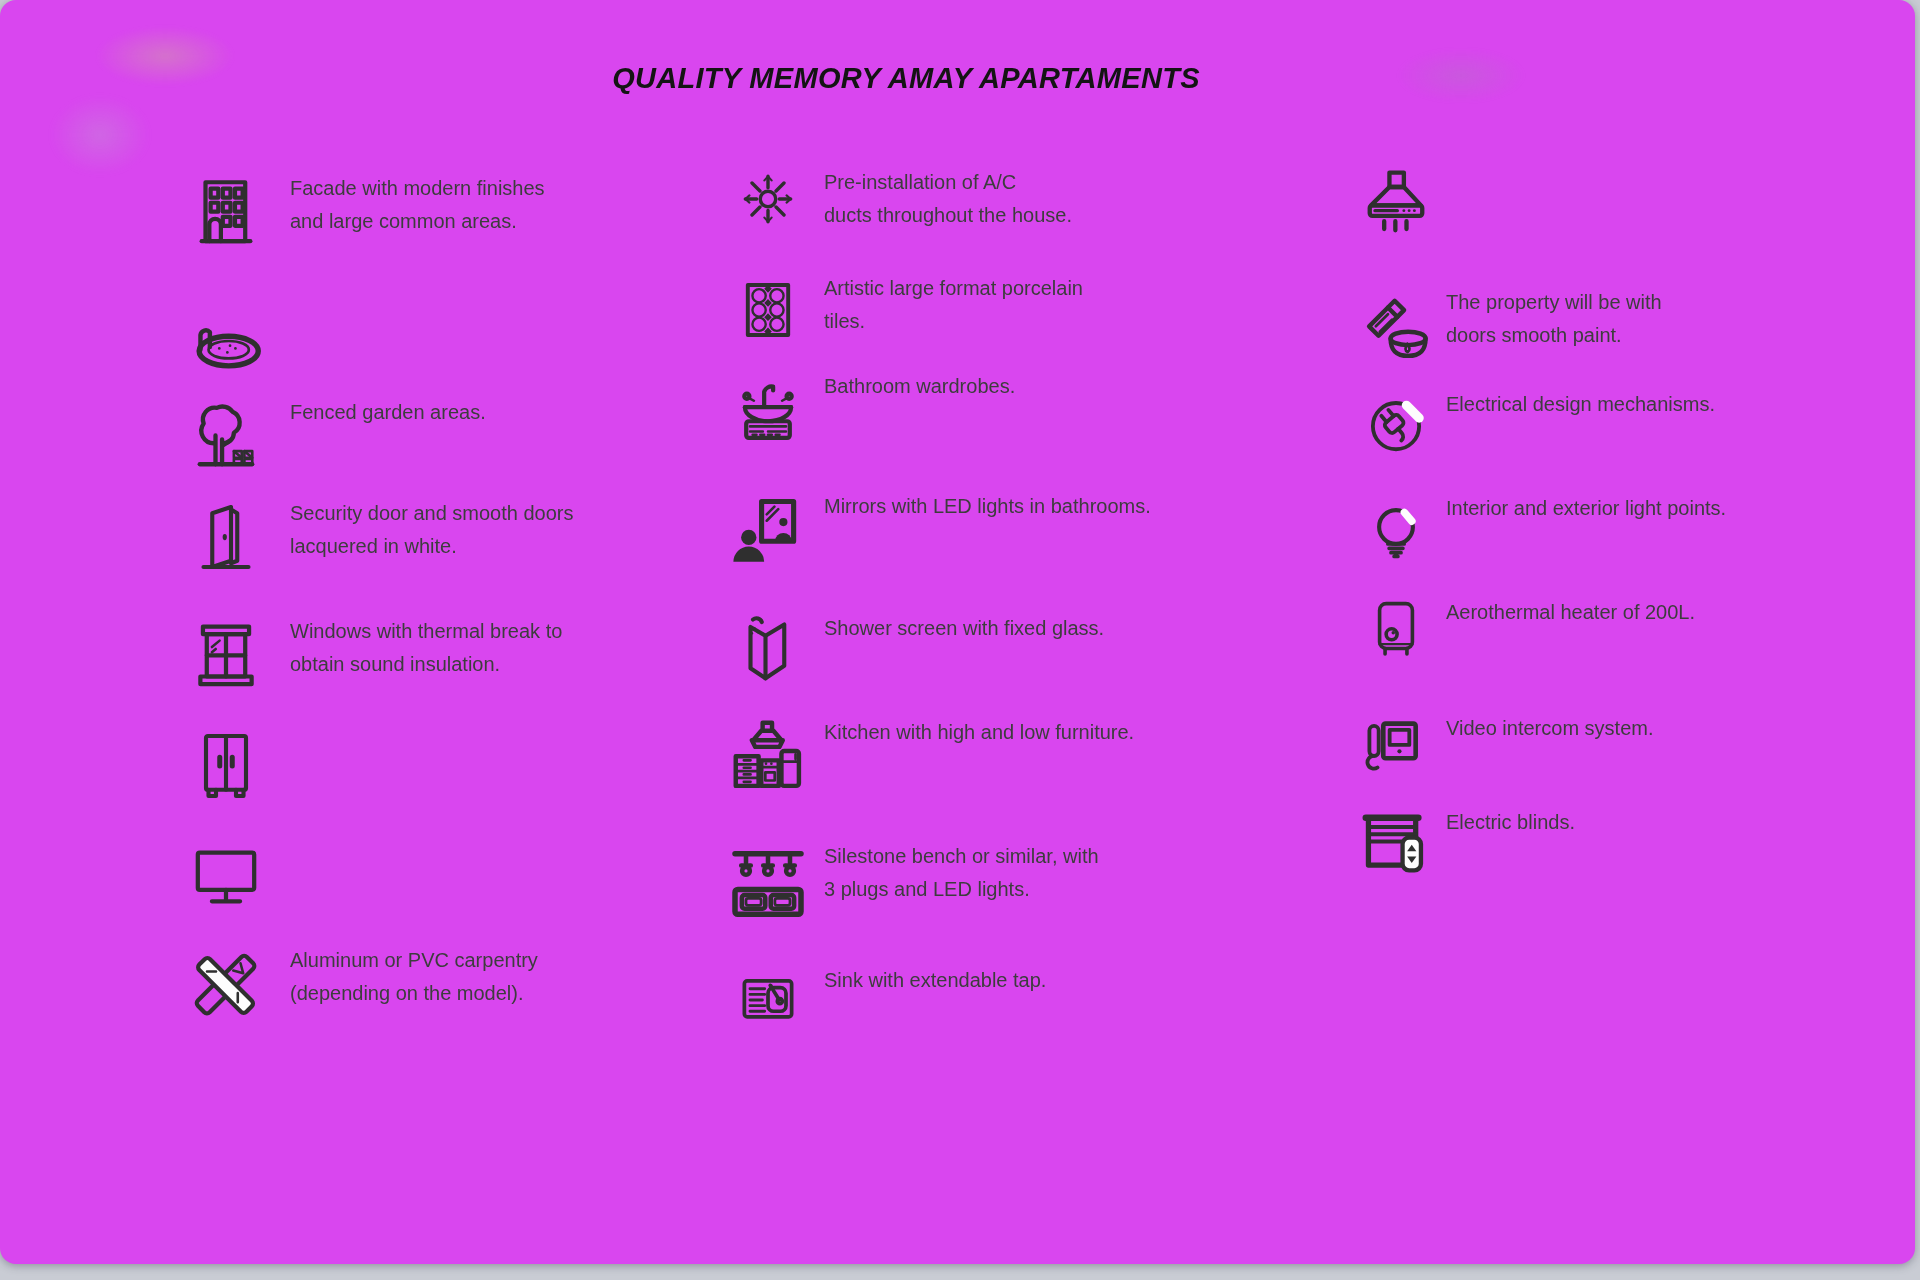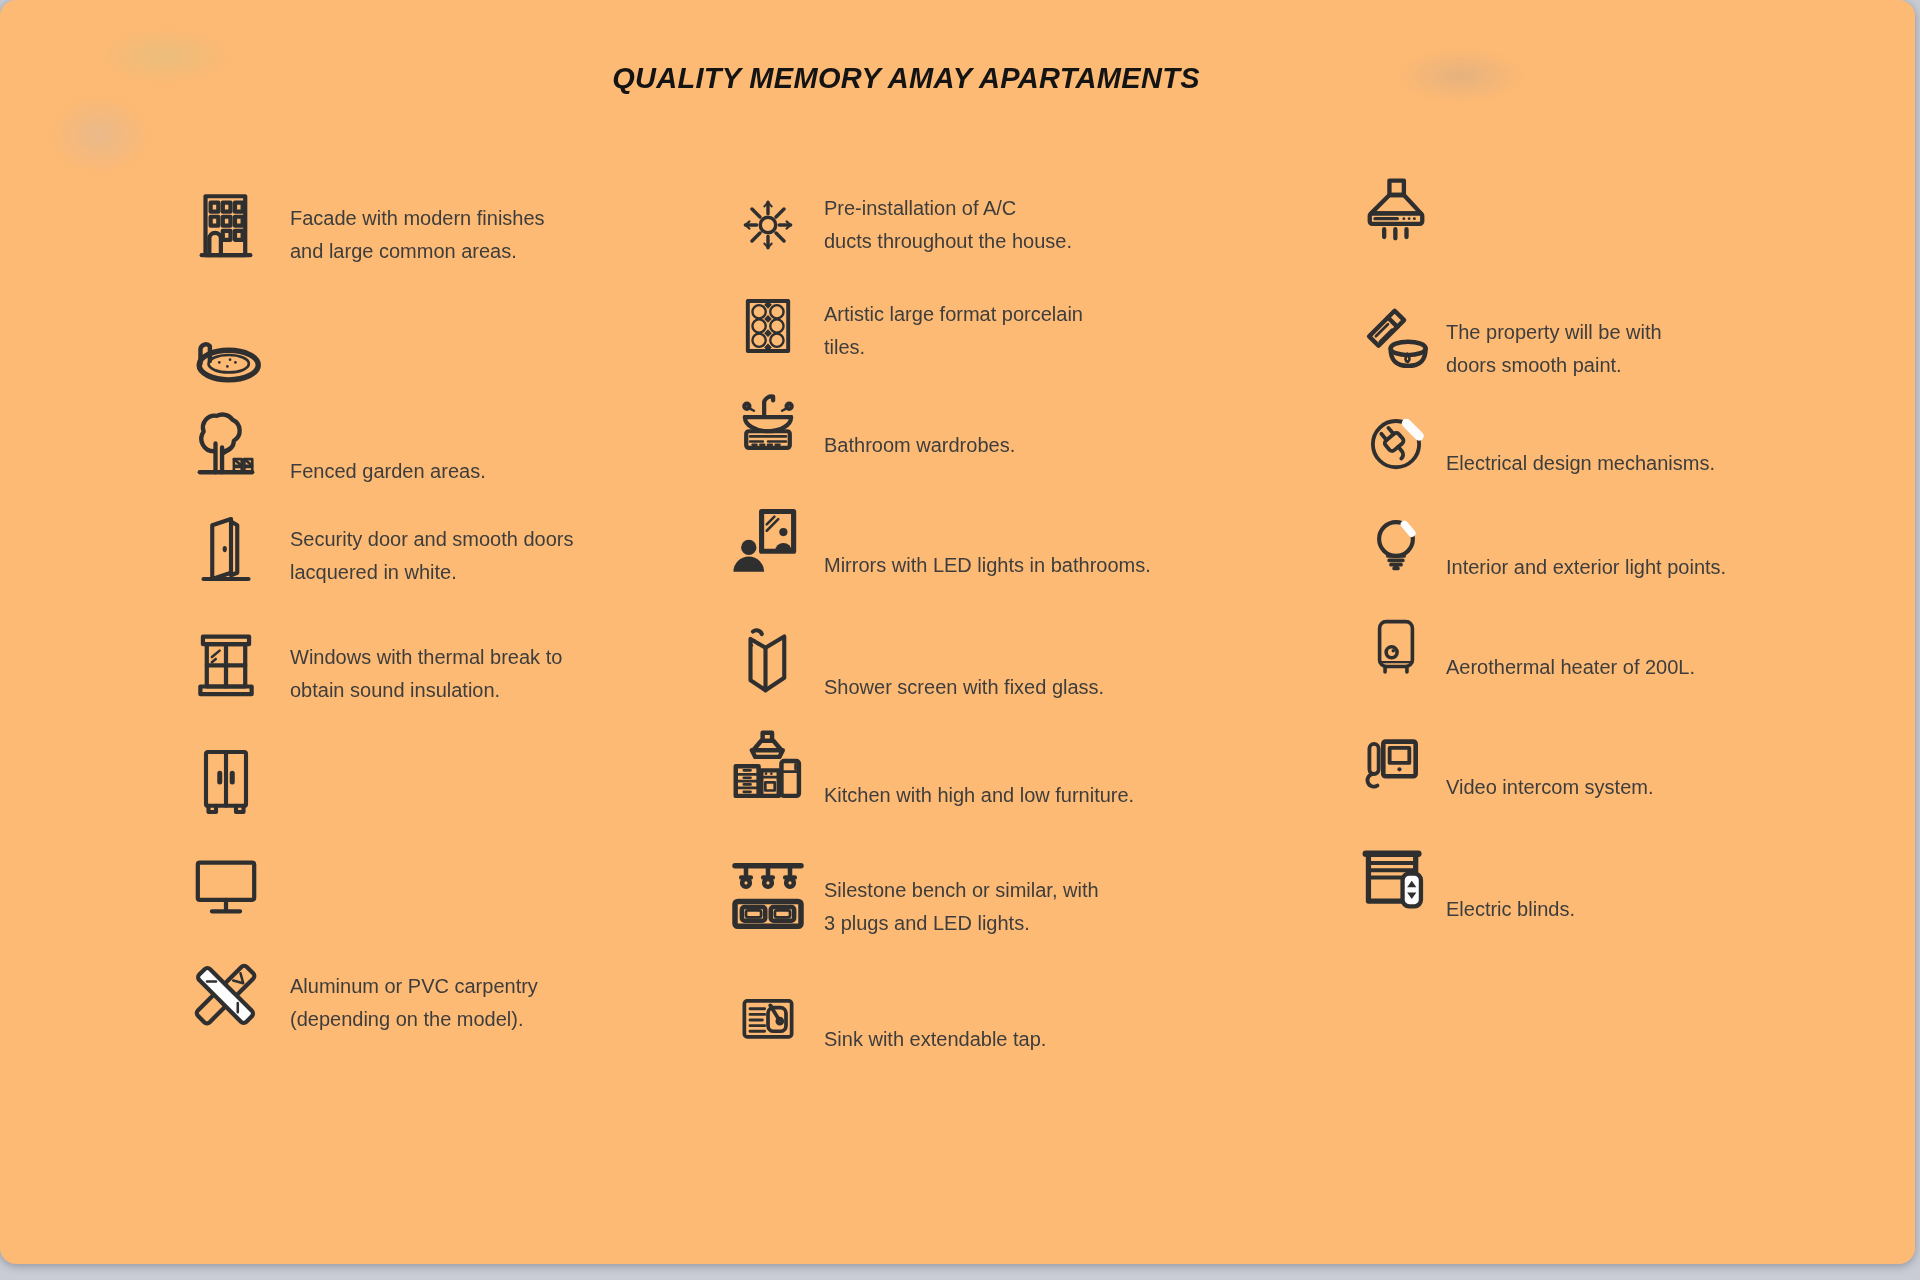--- a/index.html
+++ b/index.html
@@ -3,47 +3,47 @@
 <meta charset="utf-8">
 <style>
   html,body{margin:0;padding:0;}
   body{
     width:1920px;height:1280px;position:relative;overflow:hidden;
     background:#c9ccd4;
     font-family:"Liberation Sans", sans-serif;
   }
   .page{
     position:absolute;left:0;top:0;right:5px;bottom:16px;
-    background:#fdba74;border-radius:16px;
+    background:#d946ef;border-radius:16px;
     box-shadow:0 2px 8px rgba(40,40,60,.35);
     overflow:hidden;
   }
   .title{
     position:absolute;top:62px;left:0;width:1812px;text-align:center;
     font-size:29px;font-weight:700;font-style:italic;letter-spacing:.3px;
     color:#141414;
   }
-  .item{position:absolute;display:flex;align-items:flex-end;}
+  .item{position:absolute;display:flex;align-items:flex-start;}
   .icon-box{flex:0 0 auto;display:flex;justify-content:center;align-items:center;}
   .item-text{
     white-space:pre-line;font-size:20px;line-height:33px;color:#3d3d3d;
     padding-left:6px;
   }
   .col1 .item{left:168px;width:470px;}  .col1 .icon-box{width:116px;}
   .col2 .item{left:718px;width:490px;}  .col2 .icon-box{width:100px;}
   .col3 .item{left:1352px;width:520px;} .col3 .icon-box{width:88px;}
   .c1a{top:172px;height:96px}  .c1b{top:300px;height:100px} .c1c{top:396px;height:92px}
   .c1d{top:497px;height:92px}  .c1e{top:615px;height:92px}  .c1f{top:726px;height:96px}
   .c1g{top:836px;height:92px}  .c1h{top:944px;height:92px}
   .c2a{top:166px;height:92px}  .c2b{top:272px;height:92px}  .c2c{top:370px;height:92px}
   .c2d{top:490px;height:92px}  .c2e{top:612px;height:92px}  .c2f{top:716px;height:96px}
   .c2g{top:840px;height:100px} .c2h{top:964px;height:92px}
   .c3a{top:166px;height:92px}  .c3b{top:286px;height:96px}  .c3c{top:388px;height:92px}
   .c3d{top:492px;height:92px}  .c3e{top:596px;height:88px}  .c3f{top:712px;height:92px}
-  .c3g{top:830px;height:96px}
+  .c3g{top:806px;height:96px}
   .icon-box svg{stroke:#2f2f2f;fill:none;stroke-width:3.3;stroke-linecap:round;stroke-linejoin:round;}
   .icon-box svg .f{fill:#2f2f2f;stroke:none;}
   .icon-box svg .thin{stroke-width:2;}
   .wm{position:absolute;pointer-events:none;}
   .wm1{left:95px;top:26px;width:140px;height:60px;background:radial-gradient(ellipse at center, rgba(205,195,140,.35), rgba(205,195,140,0) 70%);filter:blur(2px);}
   .wm2{left:50px;top:95px;width:100px;height:80px;background:radial-gradient(ellipse at center, rgba(185,185,200,.28), rgba(185,185,200,0) 70%);filter:blur(3px);}
   .wm3{left:1396px;top:48px;width:130px;height:55px;background:radial-gradient(ellipse at center, rgba(150,150,165,.22), rgba(150,150,165,0) 70%);filter:blur(2px);}
 </style>
 </head>
 <body>

